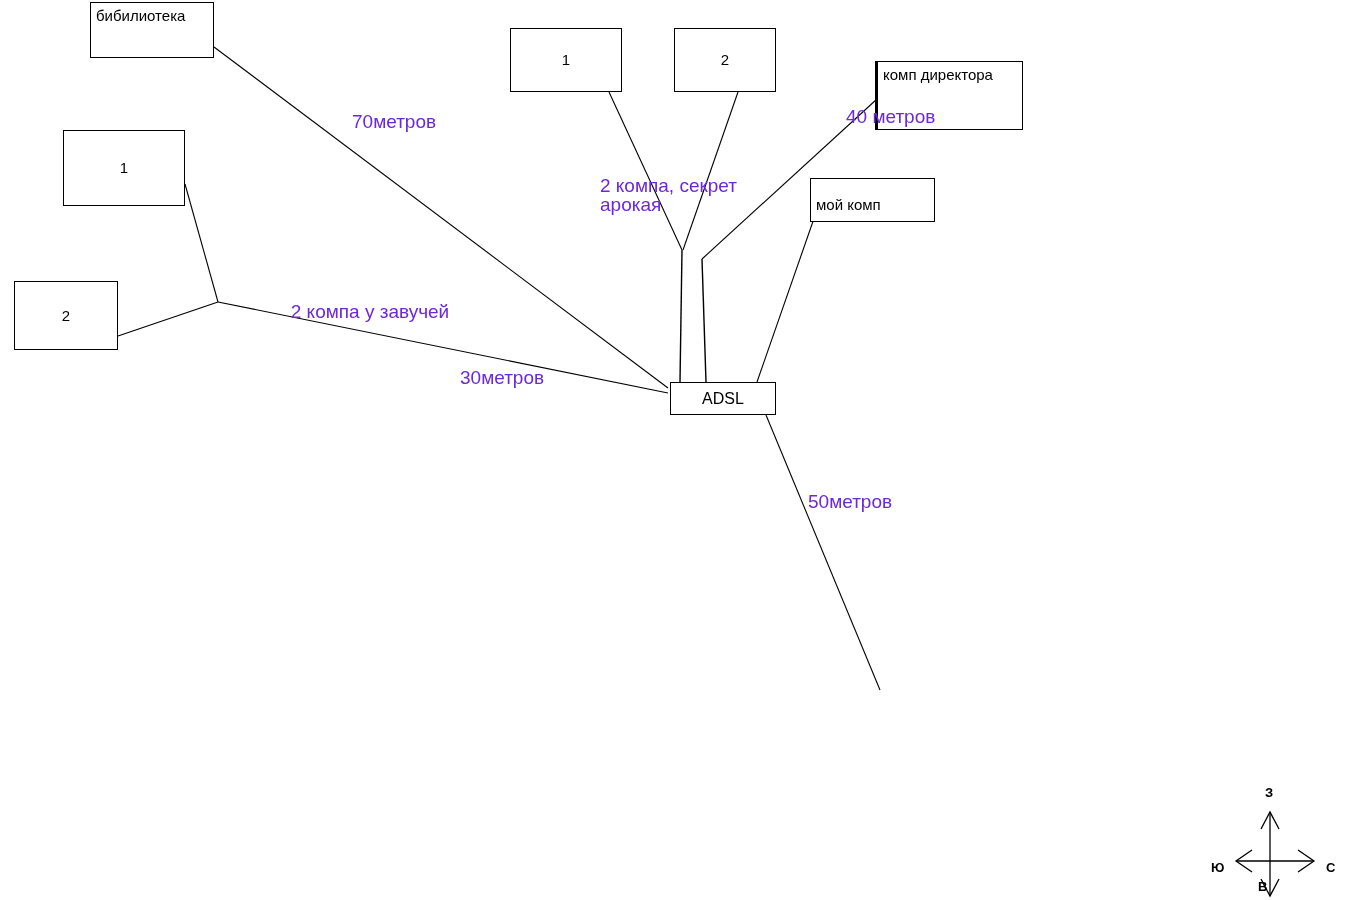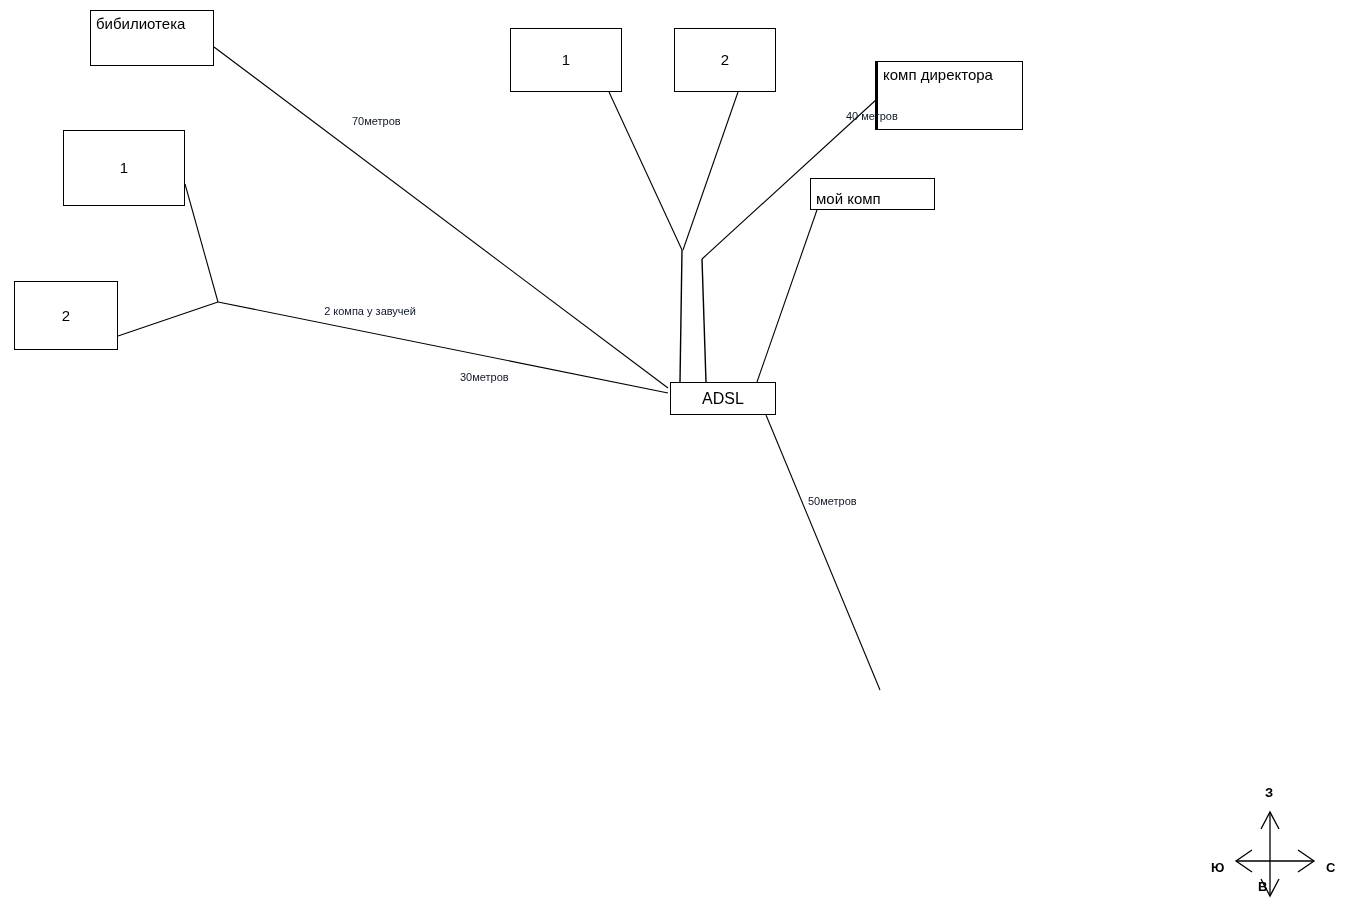--- a/index.html
+++ b/index.html
@@ -41,22 +41,22 @@
   .node.pad-text {
     padding: 3px 5px 0 5px;
   }
   .node .nlabel {
     display: block;
     white-space: normal;
     word-break: break-all;
   }
   .edge-label {
     position: absolute;
-    color: #0f172a;
-    font-size: 11px;
+    color: #6d28d9;
+    font-size: 19px;
     line-height: 19px;
     white-space: pre;
     background: transparent;
   }
   .edge-label.wrapping {
     white-space: normal;
     word-break: break-all;
   }
   .compass-label {
     position: absolute;
@@ -97,21 +97,21 @@
     <g>
       <line x1="1270" y1="812" x2="1270" y2="896" stroke="#000000" stroke-width="1.3"></line>
       <line x1="1236" y1="861" x2="1314" y2="861" stroke="#000000" stroke-width="1.3"></line>
       <polyline points="1261,829 1270,812 1279,829" fill="none" stroke="#000000" stroke-width="1.3"></polyline>
       <polyline points="1261,879 1270,896 1279,879" fill="none" stroke="#000000" stroke-width="1.3"></polyline>
       <polyline points="1252,850 1236,861 1252,872" fill="none" stroke="#000000" stroke-width="1.3"></polyline>
       <polyline points="1298,850 1314,861 1298,872" fill="none" stroke="#000000" stroke-width="1.3"></polyline>
     </g>
   </svg>
 
-  <div class="node pad-text" style="left:90px; top:10px; width:124px; height:56px;">
+  <div class="node pad-text" style="left:90px; top:2px; width:124px; height:56px;">
     <span class="nlabel">бибилиотека</span>
   </div>
 
   <div class="node center-text" style="left:63px; top:130px; width:122px; height:76px;">
     <span class="nlabel">1</span>
   </div>
 
   <div class="node center-text" style="left:14px; top:281px; width:104px; height:69px;">
     <span class="nlabel">2</span>
   </div>
@@ -121,31 +121,33 @@
   </div>
 
   <div class="node center-text" style="left:674px; top:28px; width:102px; height:64px;">
     <span class="nlabel">2</span>
   </div>
 
   <div class="node pad-text thick-left" style="left:875px; top:37px; width:148px; height:69px;margin-top:24px;">
     <span class="nlabel">комп директора</span>
   </div>
 
-  <div class="node pad-text" style="left:810px; top:178px; width:125px; height:32px; padding-top:10px;">
+  <div class="node pad-text" style="left:810px; top:178px; width:125px; height:44px; padding-top:16px;">
     <span class="nlabel">мой комп</span>
   </div>
 
   <div class="node center-text" style="left:670px; top:382px; width:106px; height:33px; font-size:16px;">
     <span class="nlabel">ADSL</span>
   </div>
 
 
   <div class="edge-label" style="left:352px; top:112px; width:115px;">70метров</div>
 
+  <div class="edge-label wrapping" style="left:600px; top:176px; width:146px;">2 компа,
+секретарокая</div>
 
   <div class="edge-label" style="left:846px; top:107px; width:115px;">40 метров</div>
 
   <div class="edge-label" style="left:270px; top:302px; width:200px;text-align:center;">2 компа у завучей</div>
 
   <div class="edge-label" style="left:460px; top:368px; width:115px;">30метров</div>
 
   <div class="edge-label wrapping" style="left:808px; top:492px; width:92px;">50метров</div>
 
   <div class="compass-label" style="left:1265px; top:786px;">З</div>

